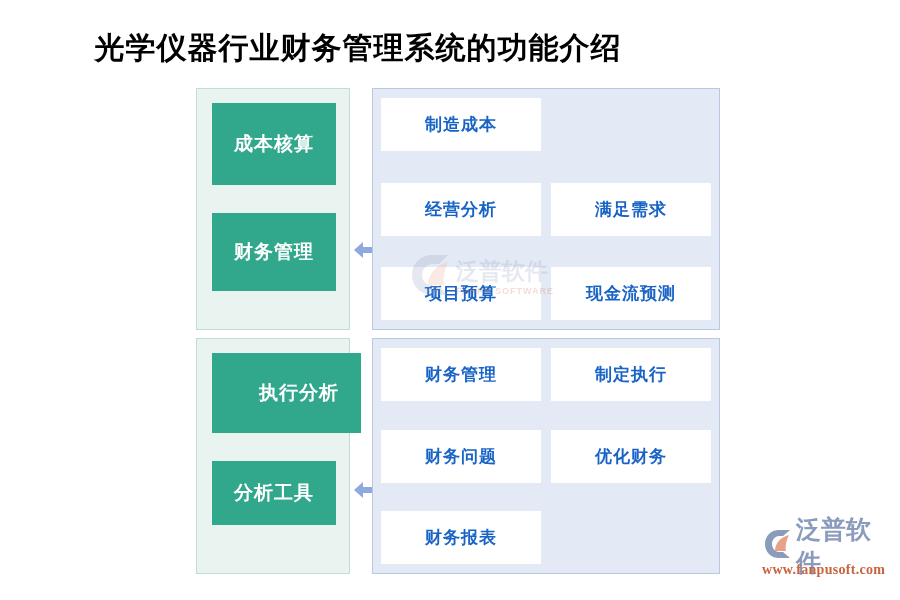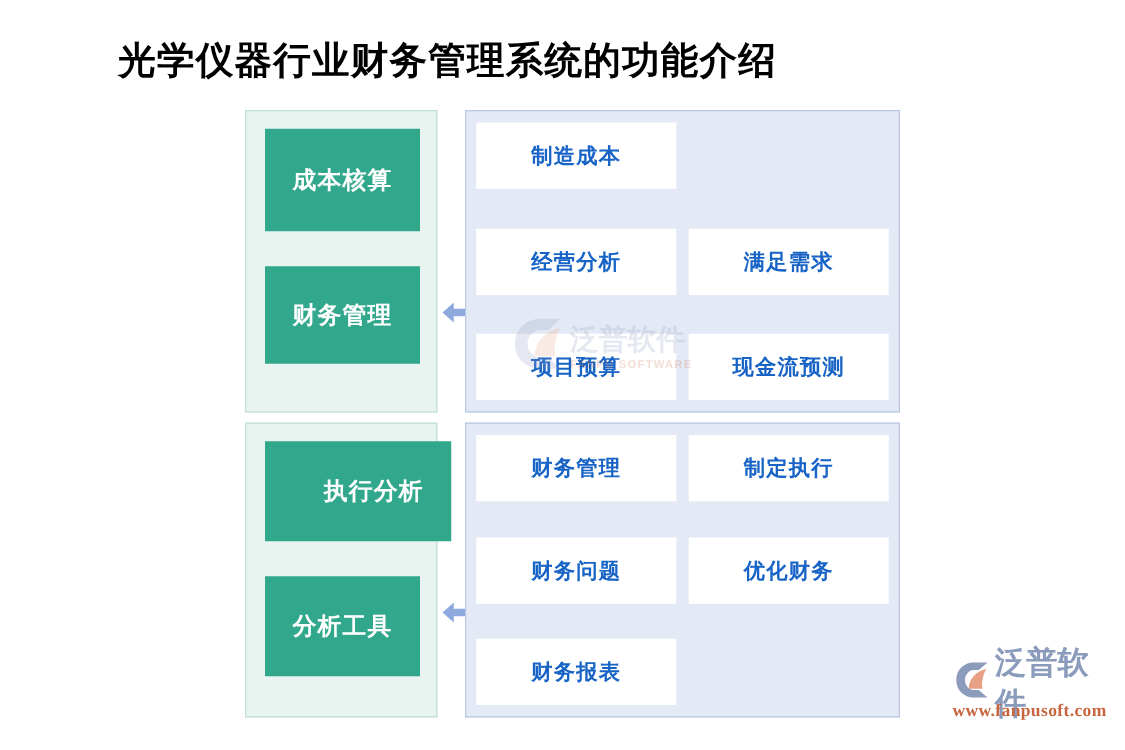--- a/index.html
+++ b/index.html
@@ -59,21 +59,21 @@
     font-weight: bold;
     display: flex;
     align-items: center;
     justify-content: center;
     letter-spacing: 1px;
     font-family: "Liberation Serif", "DejaVu Serif", serif;
   }
   #section-top .green-box.g1    { top: 14px;  height: 82px; }
   #section-top .green-box.g2    { top: 124px; height: 78px; }
   #section-bottom .green-box.g1 { top: 14px;  height: 80px; padding-left: 25px; }
-  #section-bottom .green-box.g2 { top: 122px; height: 80px; }
+  #section-bottom .green-box.g2 { top: 122px; height: 64px; }
 
   
   .connector {
     position: absolute;
     left: 156px;
     width: 34px;
     height: 28px;
     display: flex;
     align-items: center;
     justify-content: center;

